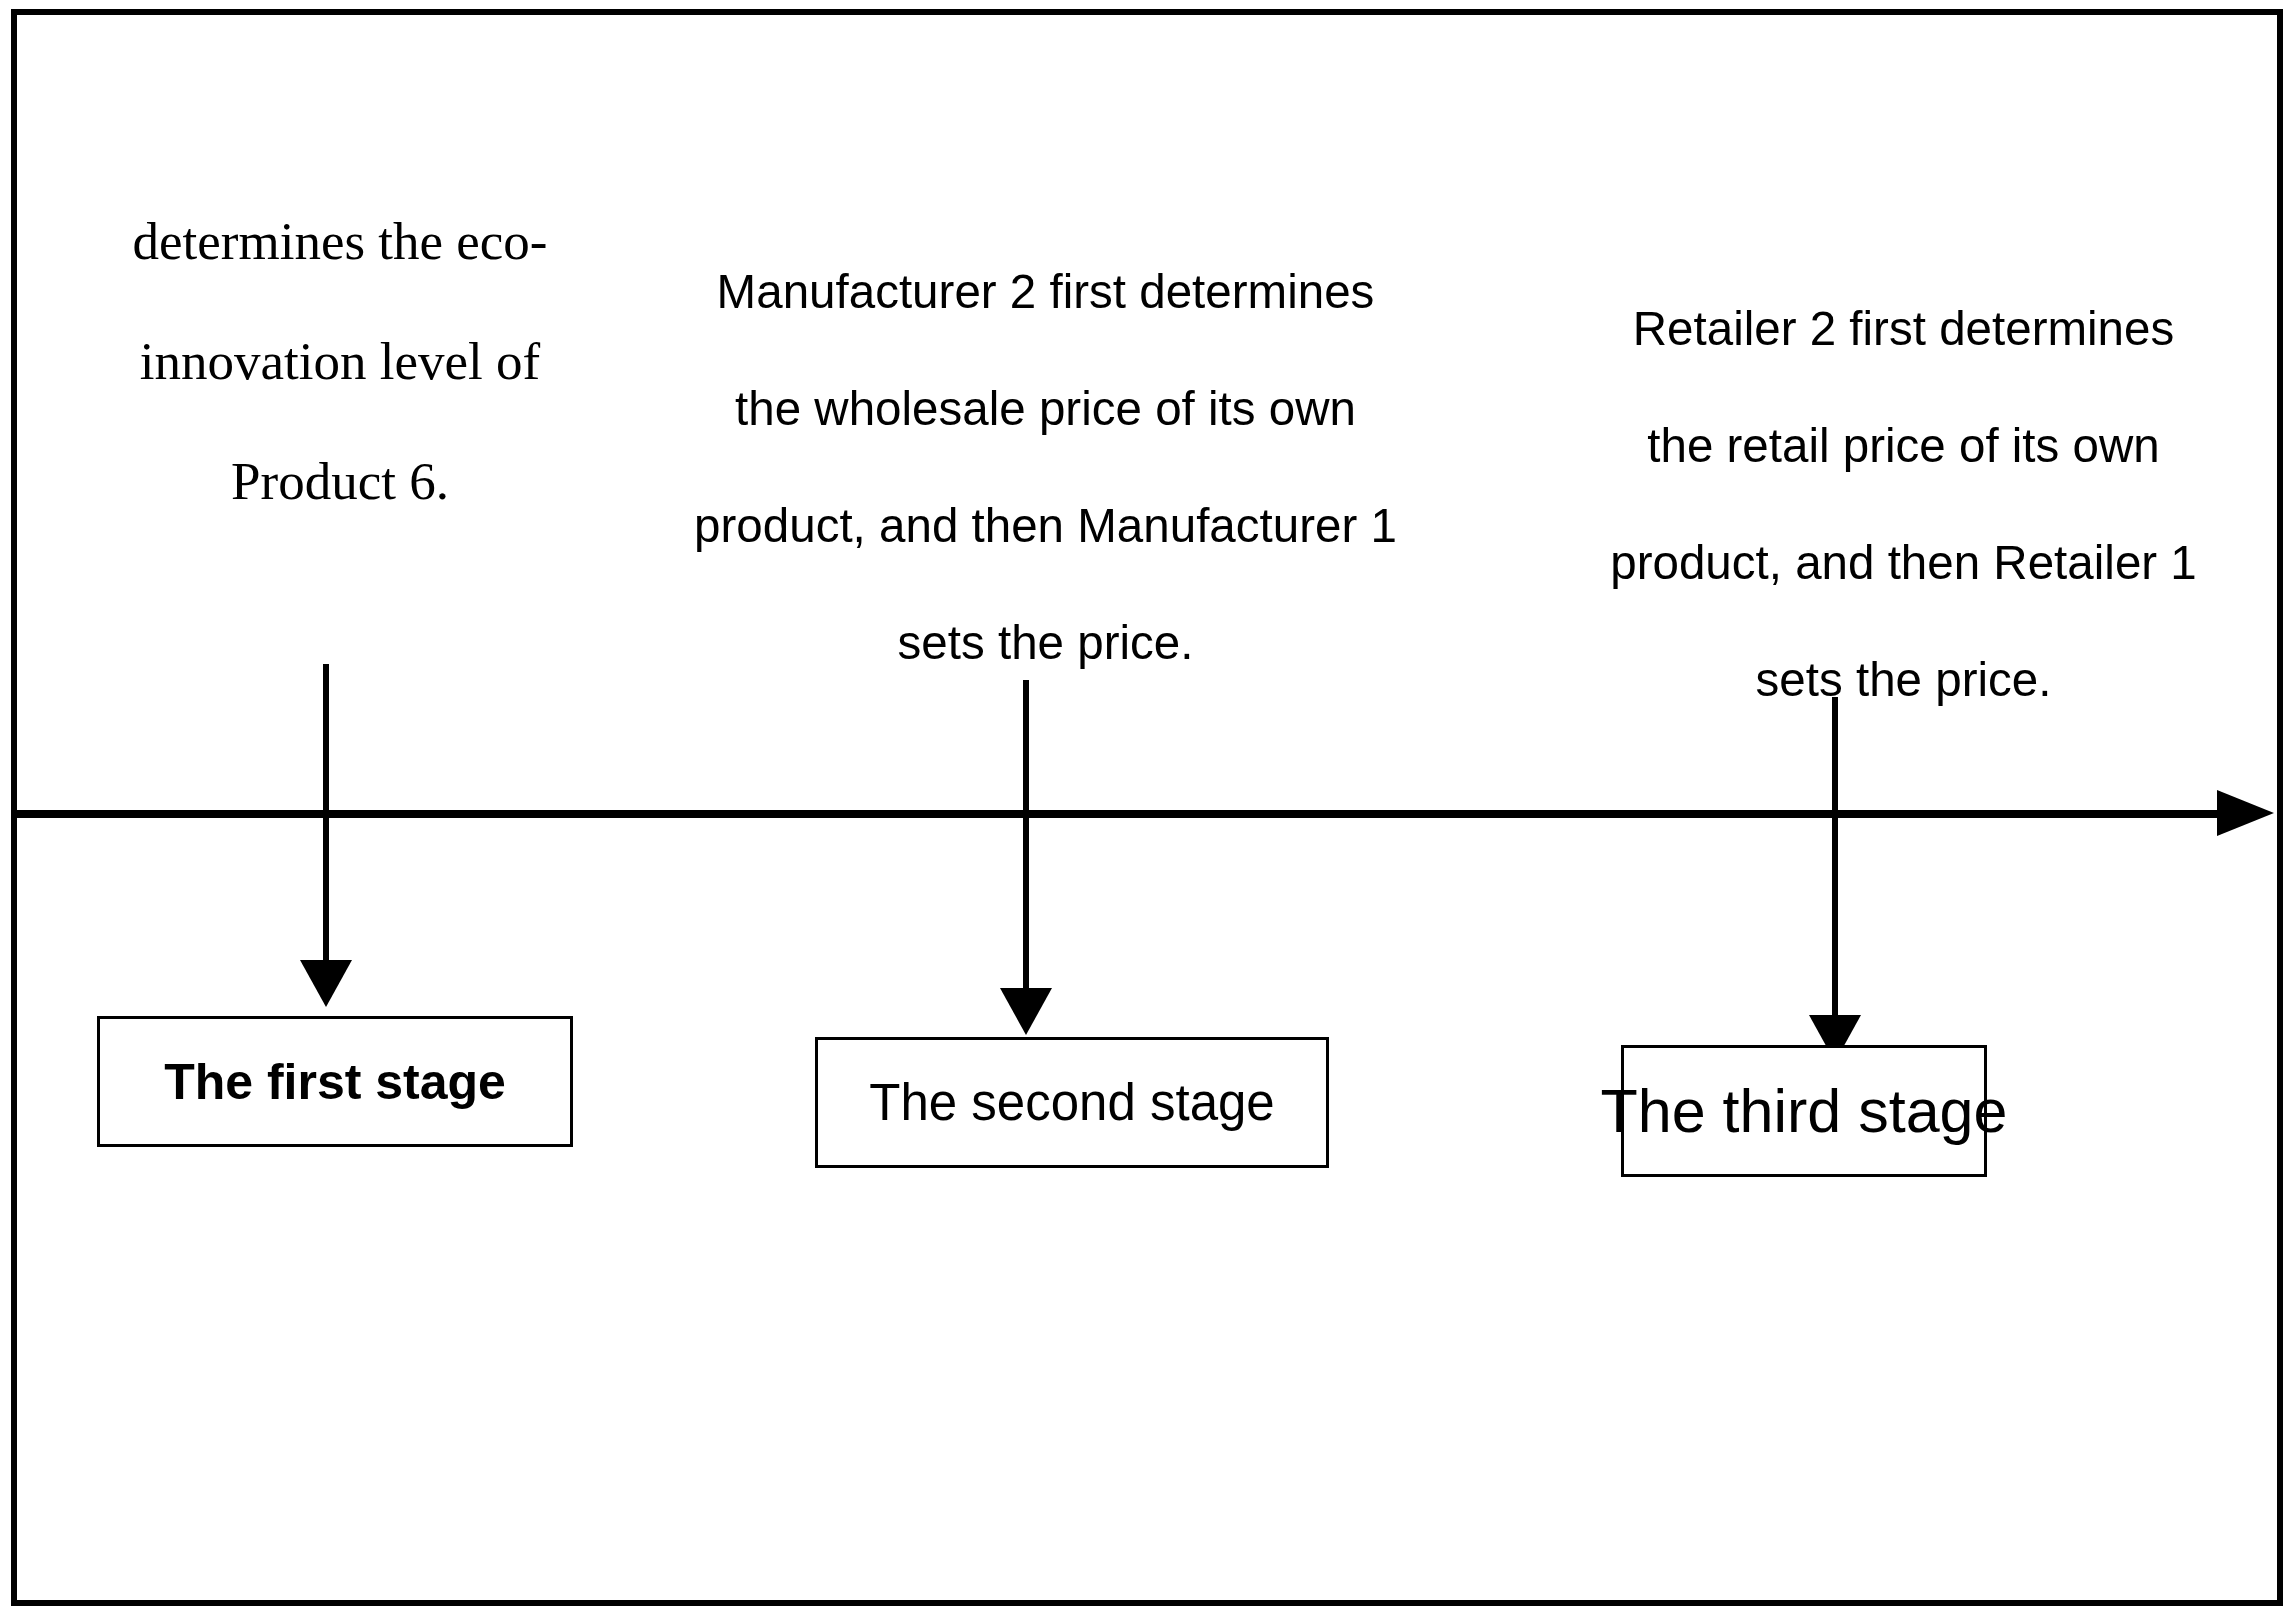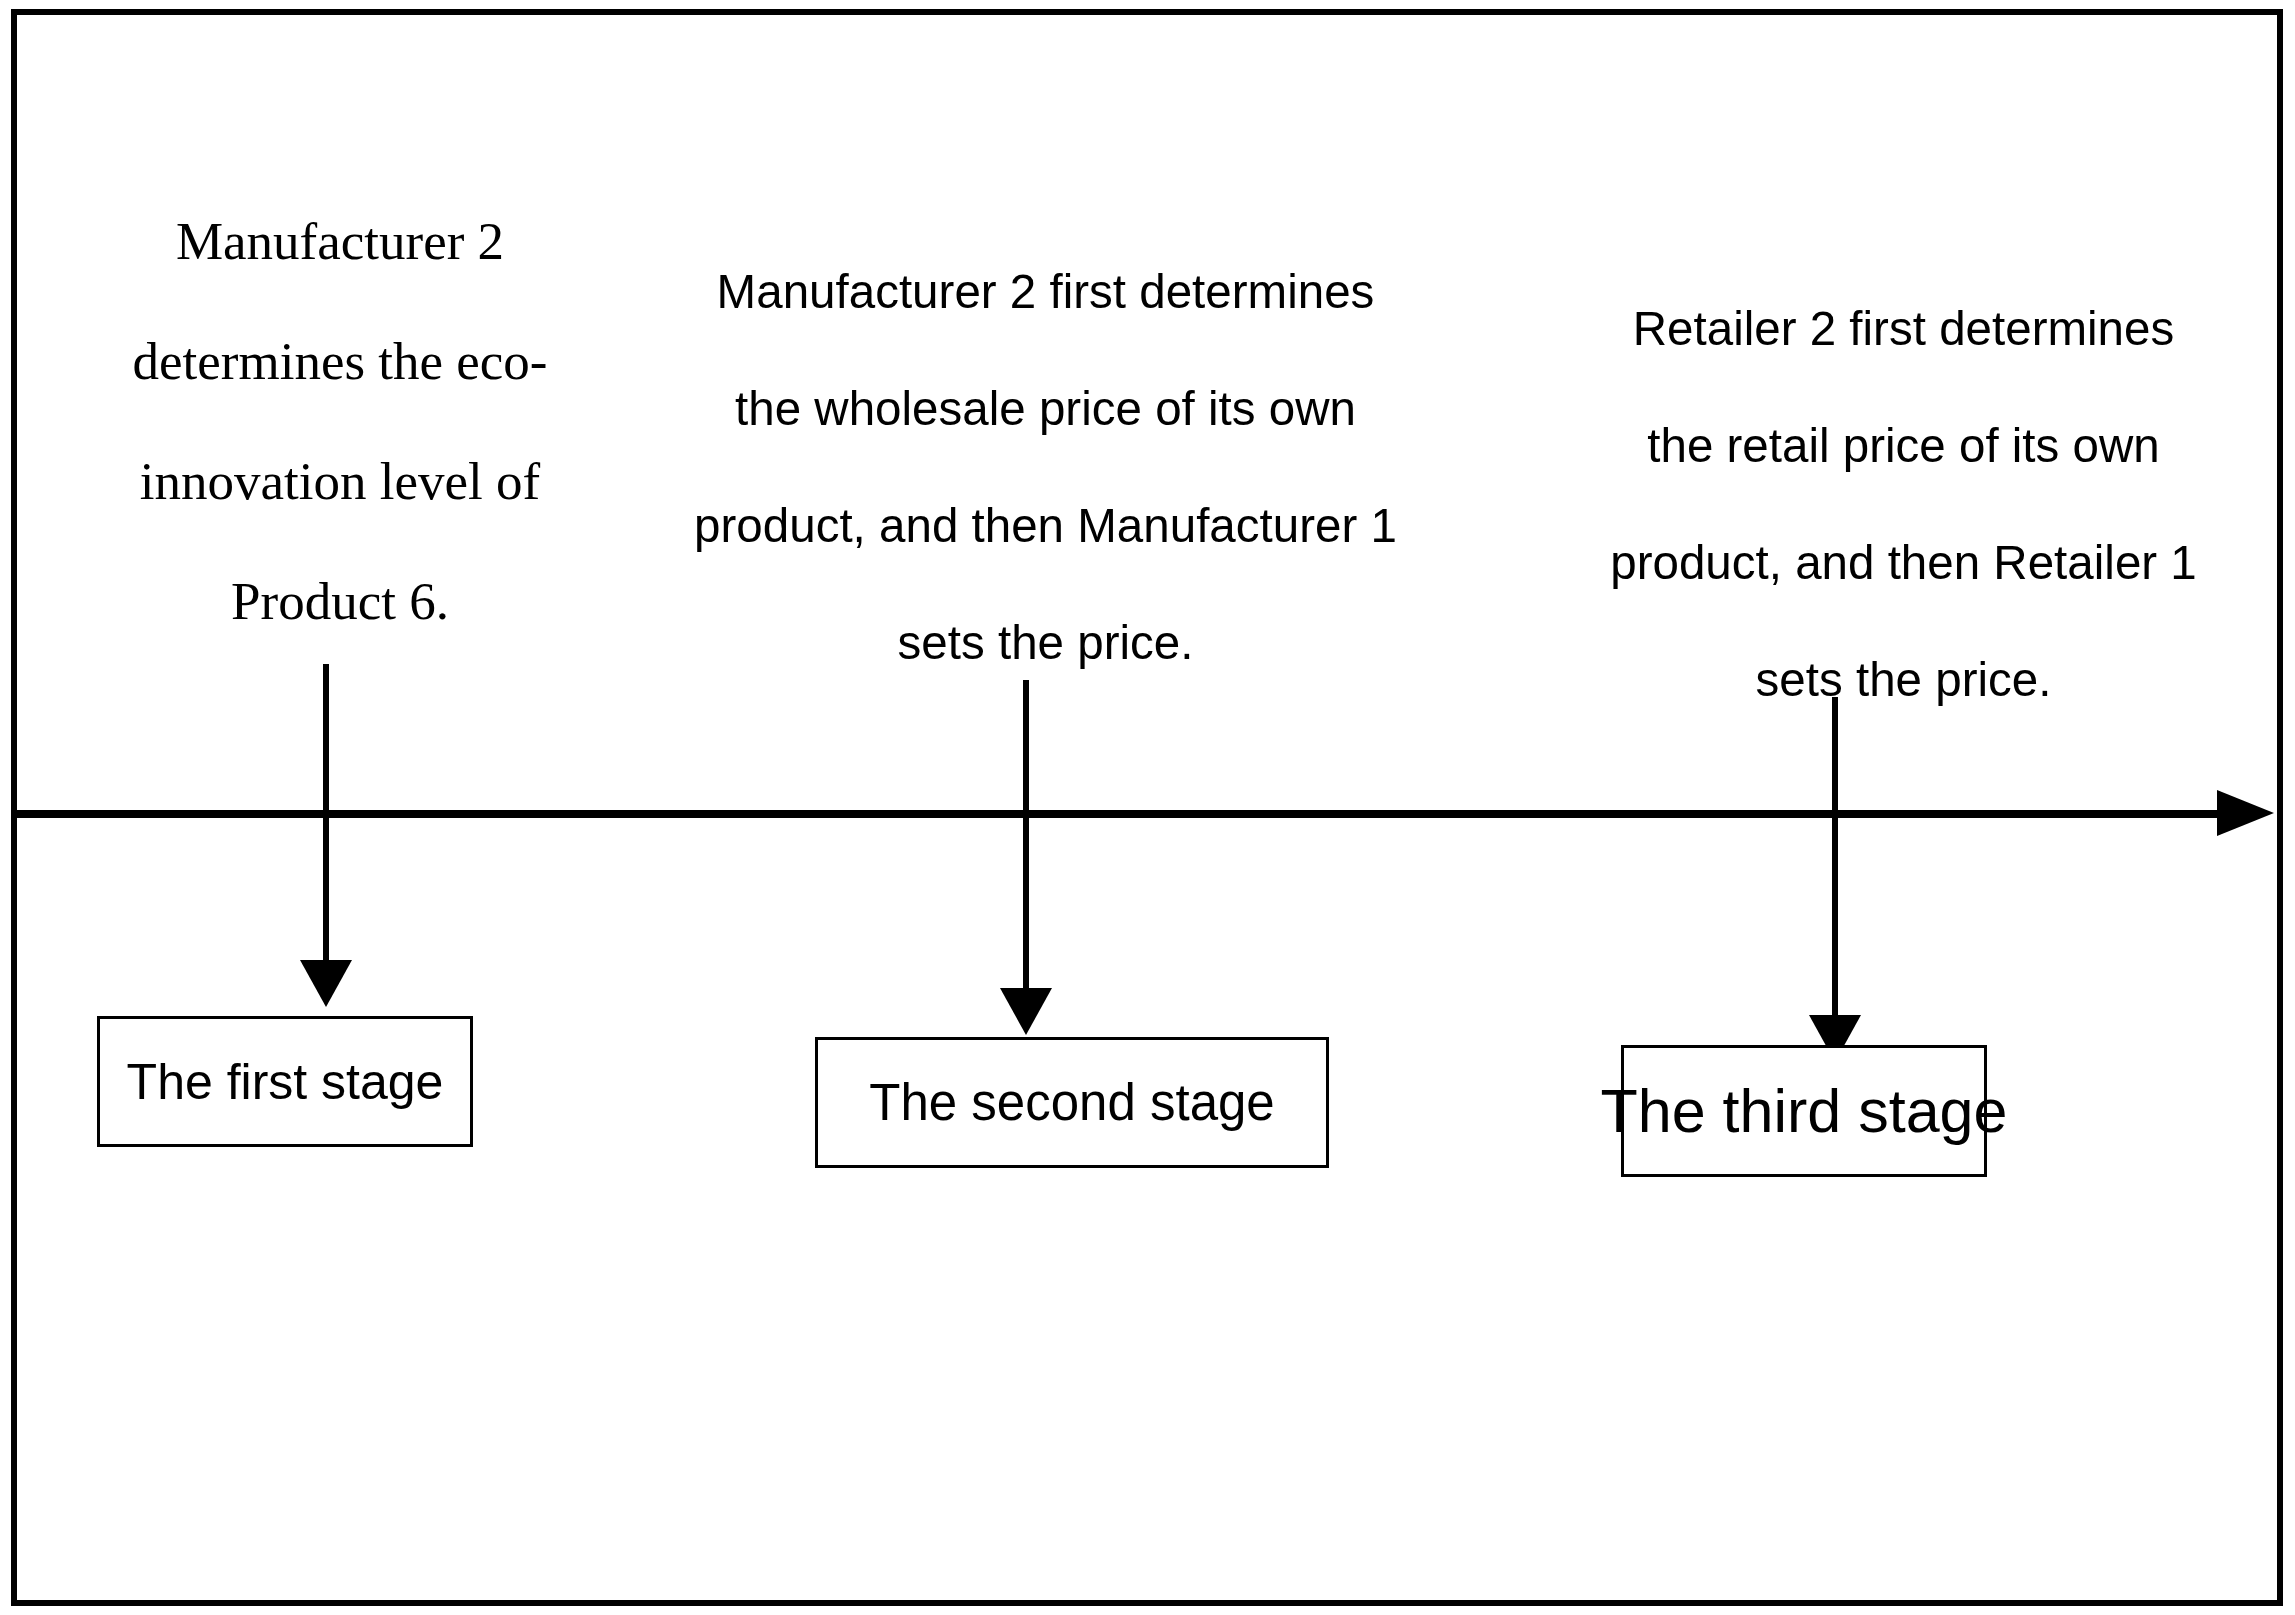--- a/index.html
+++ b/index.html
@@ -132,23 +132,24 @@
     align-items: center;
     justify-content: center;
     font-family: "Liberation Sans", "DejaVu Sans", sans-serif;
     color: #000000;
     white-space: nowrap;
   }
 
   #stage-box-1 {
     left: 97px;
     top: 1016px;
-    width: 376px;
+    width: 476px;
     height: 131px;
     font-size: 50px;
+    font-weight: bold;
   }
   #stage-box-2 {
     left: 815px;
     top: 1037px;
     width: 514px;
     height: 131px;
     font-size: 51px;
   }
   #stage-box-3 {
     left: 1621px;
@@ -159,21 +160,20 @@
   }
 </style>
 </head>
 <body>
 
 <div id="canvas">
 
   <div id="frame"></div>
 
   <div class="textblock" id="block-stage1-desc">
-    <span class="line">Manufacturer 2</span>
     <span class="line">determines the eco-</span>
     <span class="line">innovation level of</span>
     <span class="line">Product 6.</span>
   </div>
 
   <div class="textblock" id="block-stage2-desc">
     <span class="line">Manufacturer 2 first determines</span>
     <span class="line">the wholesale price of its own</span>
     <span class="line">product, and then Manufacturer 1</span>
     <span class="line">sets the price.</span>

